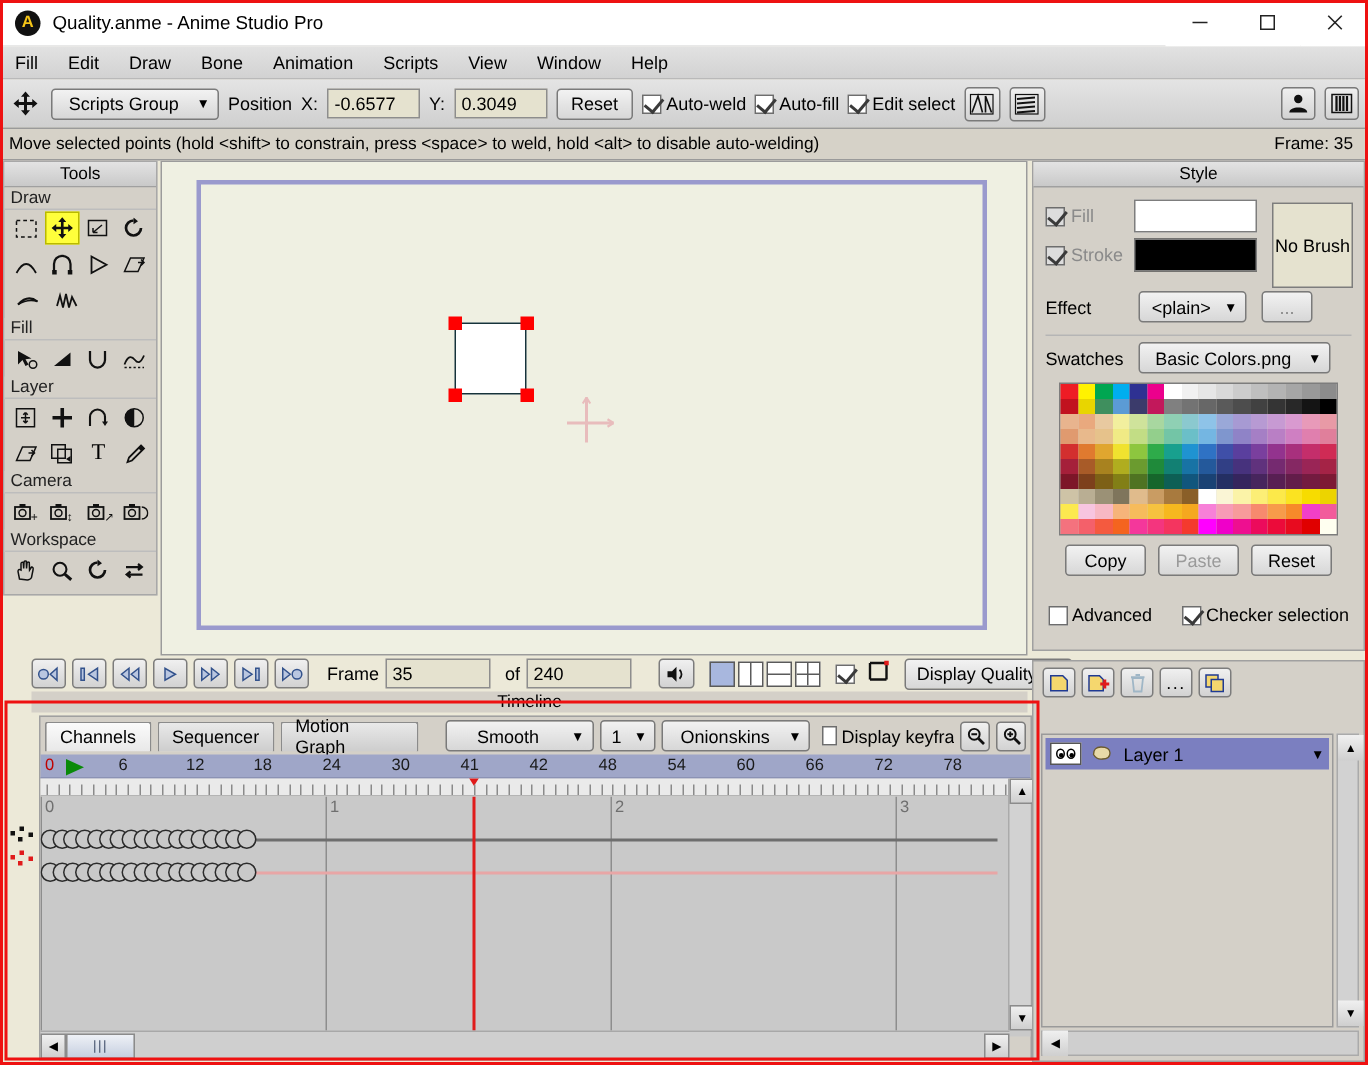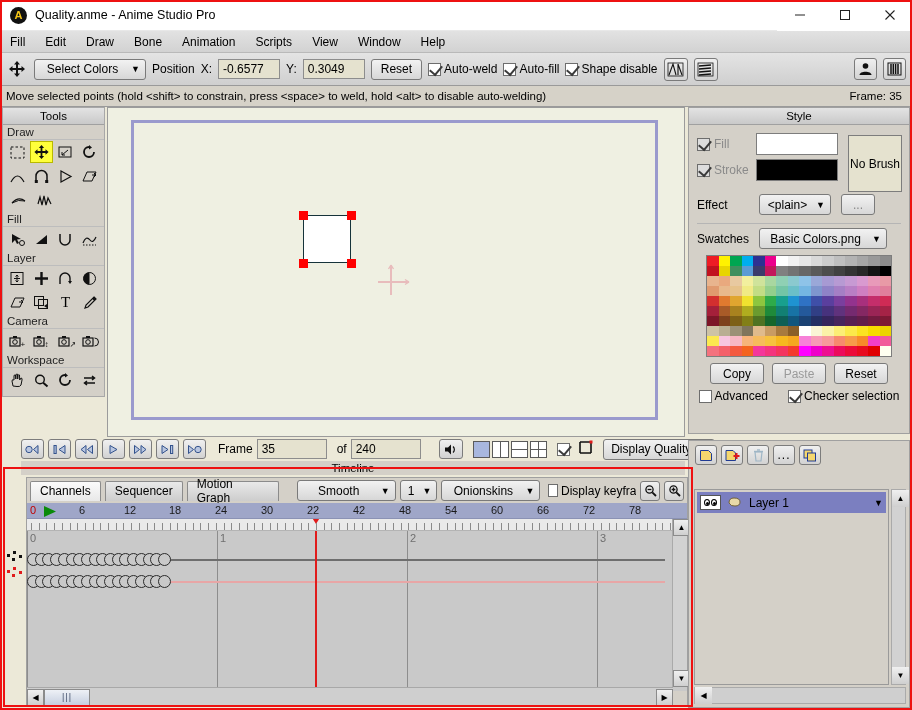--- a/index.html
+++ b/index.html
@@ -319,40 +319,40 @@
     <div class="menu-item">Help</div>
   </div>
 
   <div class="toolbar">
     <div class="tb-icon">
       <svg width="18" height="18" viewBox="0 0 18 18">
         <path d="M9 1 L12 4.5 L10 4.5 L10 8 L13.5 8 L13.5 6 L17 9 L13.5 12 L13.5 10 L10 10 L10 13.5 L12 13.5 L9 17 L6 13.5 L8 13.5 L8 10 L4.5 10 L4.5 12 L1 9 L4.5 6 L4.5 8 L8 8 L8 4.5 L6 4.5 Z" fill="#111"></path>
       </svg>
     </div>
     <div class="combo" style="width:112px">
-      <span class="cl">Select Colors</span>
+      <span class="cl">Scripts Group</span>
       <span class="arrow-dn">▼</span>
     </div>
     <span class="tb-label">Position</span>
     <span class="tb-label">X:</span>
     <div class="field" style="width:62px">-0.6577</div>
     <span class="tb-label">Y:</span>
     <div class="field" style="width:62px">0.3049</div>
     <div class="btn">Reset</div>
     <div class="chk">
       <span class="chkbox on"></span>
       <span>Auto-weld</span>
     </div>
     <div class="chk">
       <span class="chkbox on"></span>
       <span>Auto-fill</span>
     </div>
     <div class="chk">
       <span class="chkbox on"></span>
-      <span>Shape disable</span>
+      <span>Edit select</span>
     </div>
     <div class="icon-btn">
       <svg width="17" height="15" viewBox="0 0 17 15">
           <path d="M2 13 L6 2 L9 13 M11 2 L15 13 M11 2 L11 13" stroke="#111" fill="none" stroke-width="1.1"></path>
           <rect x="1" y="1" width="15" height="13" fill="none" stroke="#111" stroke-width="0.8"></rect>
         </svg>
     </div>
     <div class="icon-btn">
       <svg width="17" height="15" viewBox="0 0 17 15">
           <path d="M2 4 L14 3 M2 7 L14 6 M2 10 L14 9 M2 13 L14 12" stroke="#111" fill="none" stroke-width="1.3"></path>
@@ -740,21 +740,21 @@
     <div class="ruler" id="ruler">
       <span class="tick-lbl" style="left:3px;color:#c00000">0</span>
       <svg style="position:absolute;left:16px;top:2px" width="16" height="13">
           <path d="M1 1 L13 6.5 L1 12 Z" fill="#0a8a0a"></path>
         </svg>
       <span class="tick-lbl" style="left:52px">6</span>
       <span class="tick-lbl" style="left:97px">12</span>
       <span class="tick-lbl" style="left:142px">18</span>
       <span class="tick-lbl" style="left:188px">24</span>
       <span class="tick-lbl" style="left:234px">30</span>
-      <span class="tick-lbl" style="left:280px">22</span>
+      <span class="tick-lbl" style="left:280px">41</span>
       <span class="tick-lbl" style="left:326px">42</span>
       <span class="tick-lbl" style="left:372px">48</span>
       <span class="tick-lbl" style="left:418px">54</span>
       <span class="tick-lbl" style="left:464px">60</span>
       <span class="tick-lbl" style="left:510px">66</span>
       <span class="tick-lbl" style="left:556px">72</span>
       <span class="tick-lbl" style="left:602px">78</span>
     </div>
 
     <div class="subruler" id="subruler">
@@ -1117,21 +1117,21 @@
         <div style="background: rgb(224, 0, 0);"></div>
         <div style="background: rgb(255, 255, 240);"></div>
       </div>
 
     <div class="sp-buttons">
       <div class="sp-btn">Copy</div>
       <div class="sp-btn dis">Paste</div>
       <div class="sp-btn">Reset</div>
     </div>
 
-    <div style="display:flex;gap:20px;justify-content:center;margin-top:5px;">
+    <div style="display:flex;gap:20px;justify-content:center;margin-top:19px;">
       <div class="chk">
         <span class="chkbox"></span>
         <span>Advanced</span>
       </div>
       <div class="chk">
         <span class="chkbox on"></span>
         <span>Checker selection</span>
       </div>
     </div>
   </div>

